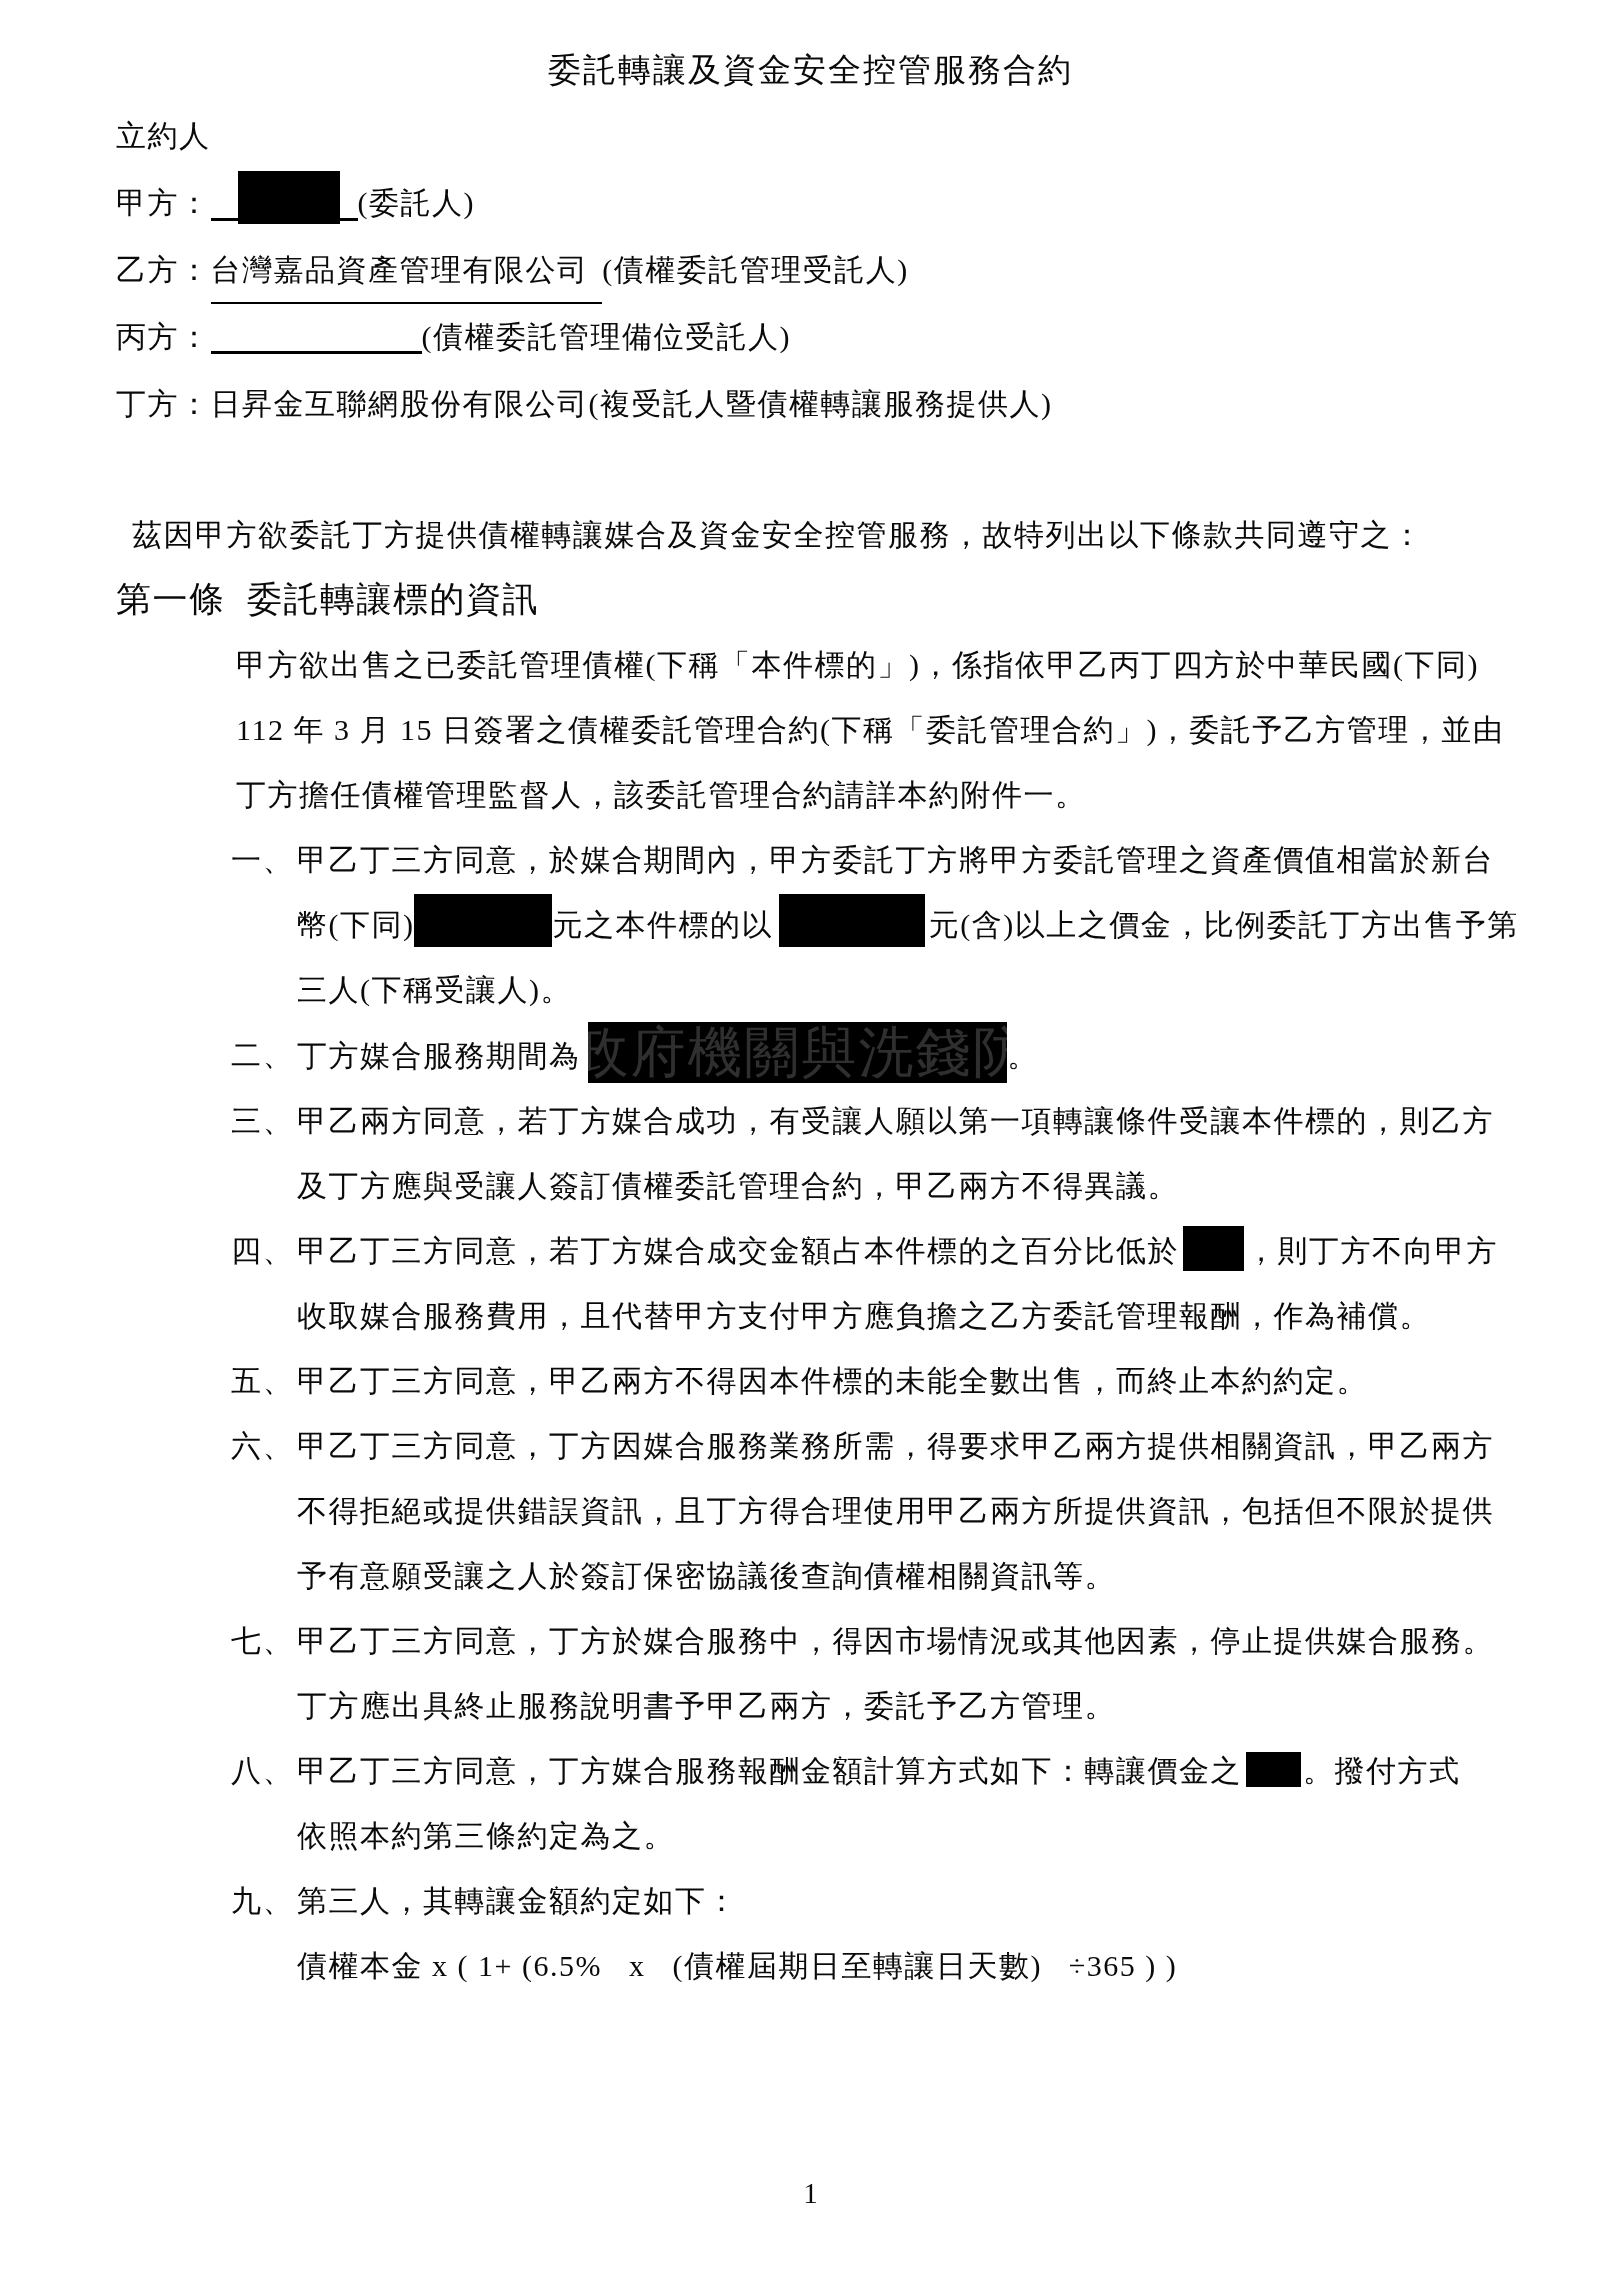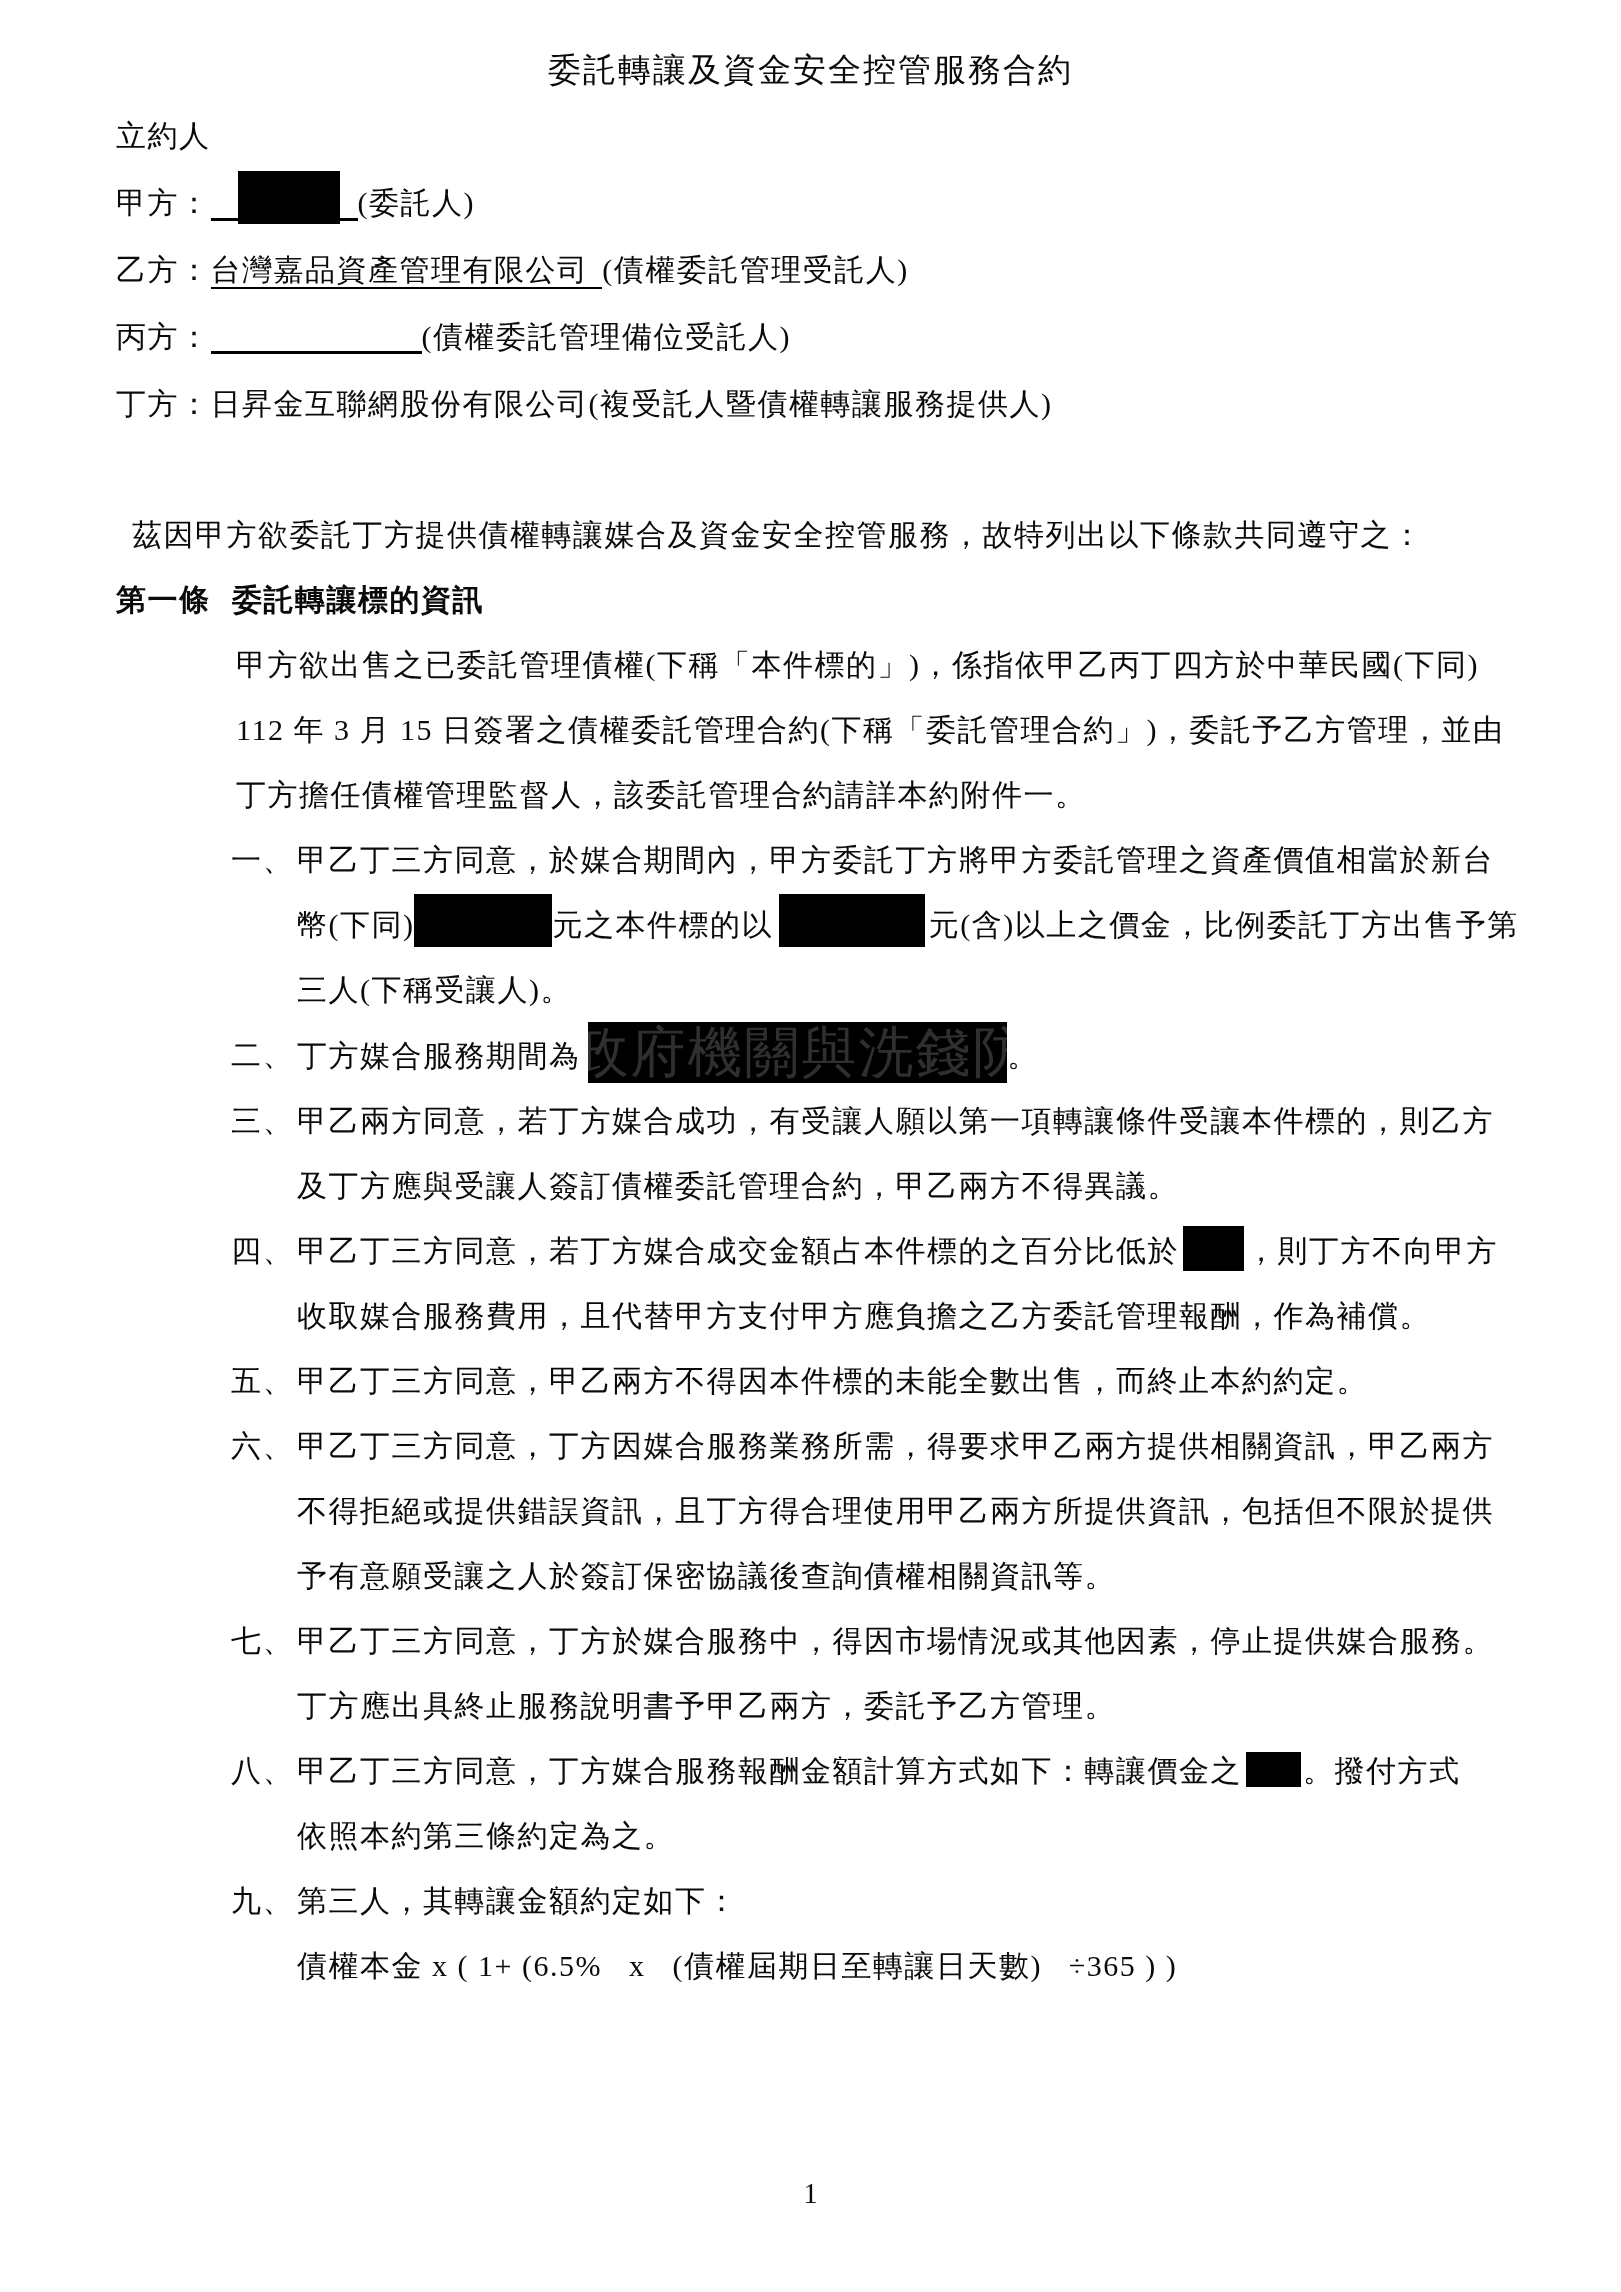--- a/index.html
+++ b/index.html
@@ -22,31 +22,31 @@
     letter-spacing:2px;
     white-space:nowrap;
   }
   .parties{margin-top:7.8px;font-size:30px;letter-spacing:1.5px;font-family:Liberation Serif, serif;}
   .pline{height:67px;line-height:67px;white-space:nowrap;}
   .uline-a{
     display:inline-block;width:147px;height:39px;
     border-bottom:3.9px solid #000;vertical-align:-7.8px;position:relative;
   }
   .redact-a{position:absolute;left:27.4px;bottom:-6.9px;width:102px;height:53px;background:#000;}
-  .uline-b{border-bottom:2.9px solid #000;padding-right:13.7px;padding-bottom:1px;}
+  .uline-b{border-bottom:2.9px solid #000;padding-right:13.7px;padding-bottom:16px;}
   .uline-c{
     display:inline-block;width:211px;height:35px;
     border-bottom:3.9px solid #000;vertical-align:-6.9px;
   }
   .preamble{
     margin:65px 0 0 16px;
     font-size:30px;line-height:65px;letter-spacing:1.5px;white-space:nowrap;
   }
   .art-head{
-    font-size:30px;line-height:65px;font-weight:bold;
+    font-size:35px;line-height:65px;font-weight:normal;
     letter-spacing:1.5px;white-space:nowrap;
   }
   .art-head .gap{display:inline-block;width:21.6px;}
   .a2-head{margin-top:21.6px;}
   .a1-body{margin-left:120px;}
   .bline{font-size:30px;line-height:65px;letter-spacing:1.5px;white-space:nowrap;}
   .clauses{margin-left:115px;}
   .clause{display:flex;}
   .cnum{flex:none;width:66px;font-size:30px;line-height:65px;letter-spacing:1.5px;}
   .cbody{flex:1;min-width:0;}

